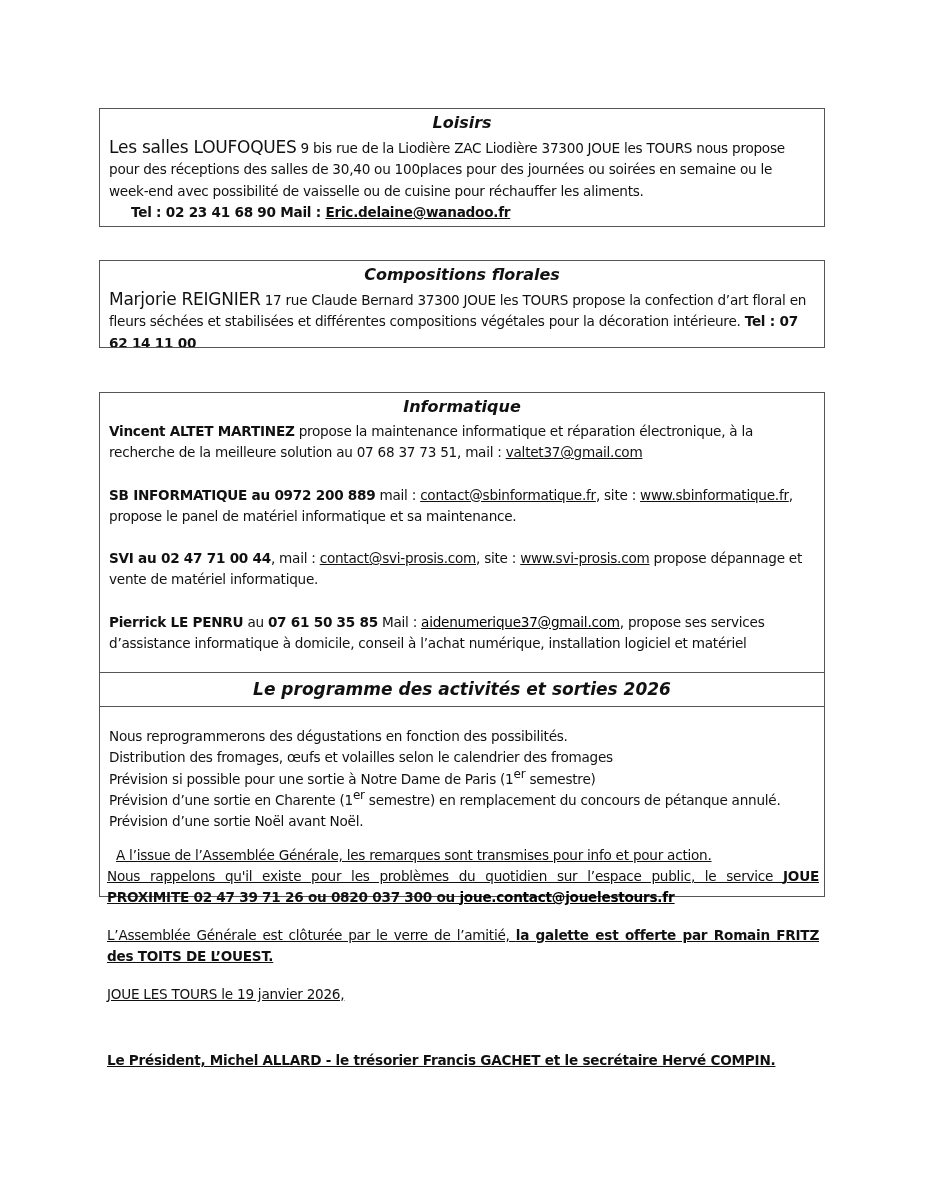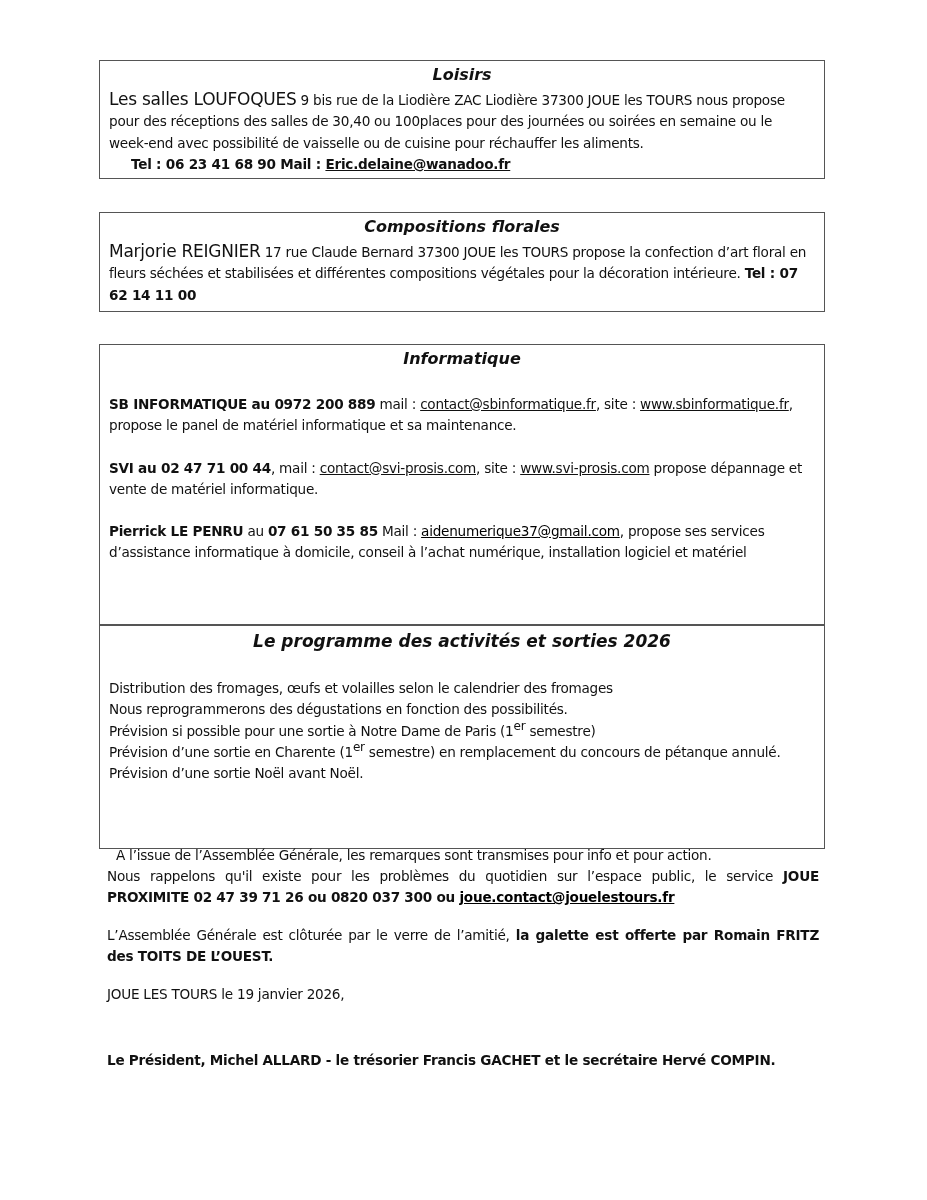--- a/index.html
+++ b/index.html
@@ -1,61 +1,62 @@
 <!DOCTYPE html>
 <html><head>
 <meta charset="utf-8">
 <style>
   html, body { margin:0; padding:0; background:#ffffff; }
   body { width:927px; height:1200px; position:relative; overflow:hidden;
          font-family:"DejaVu Sans", sans-serif; color:#111; }
   .box { position:absolute; left:99px; width:726px; border:1.5px solid #555;
-         box-sizing:border-box; padding:0 9px; overflow:hidden; }
+         box-sizing:border-box; padding:0 9px; overflow:hidden;margin-top:48px; }
   .box h2 { margin:0; text-align:center; font-style:italic; font-weight:bold;
             font-size:16px; line-height:28px; }
   .p { font-size:13.6px; line-height:21.3px; margin:0; letter-spacing:-0.25px; }
   .big { font-size:17px; font-weight:normal; }
   b { font-weight:bold; }
   .u { text-decoration:underline; }
   .link { color:#000000; text-decoration:underline; }
   .gap { height:21px; }
   sup { font-size:12px; vertical-align:super; line-height:0; }
   .free { position:absolute; left:107px; width:712px; font-size:13.6px;
-          line-height:21.3px; letter-spacing:-0.25px; margin:0; }
+          line-height:21.3px; letter-spacing:-0.25px; margin:0;text-decoration:underline; }
   .just { text-align:justify; }
 </style>
 </head>
 <body>
 
 <div class="box" style="top:60px;height:119px;">
   <h2>Loisirs</h2>
   <p class="p"><span class="big">Les salles LOUFOQUES</span><span> 9 bis rue de la Liodière ZAC Liodière 37300 JOUE les TOURS nous propose pour des réceptions des salles de 30,40 ou 100places pour des journées ou soirées en semaine ou le week-end avec possibilité de vaisselle ou de cuisine pour réchauffer les aliments.</span></p>
-  <p class="p" style="padding-left:22px;"><b>Tel : 06 23 41 68 90 Mail : </b><b class="u">Eric.delaine@wanadoo.fr</b></p>
+  <p class="p" style="padding-left:22px;"><b>Tel : 02 23 41 68 90 Mail : </b><b class="u">Eric.delaine@wanadoo.fr</b></p>
 </div>
 
-<div class="box" style="top:212px;height:100px;">
+<div class="box" style="top:212px;height:88px;">
   <h2>Compositions florales</h2>
   <p class="p"><span class="big">Marjorie REIGNIER</span><span> 17 rue Claude Bernard 37300 JOUE les TOURS propose la confection d’art floral en fleurs séchées et stabilisées et différentes compositions végétales pour la décoration intérieure. </span><b>Tel : 07 62 14 11 00</b></p>
 </div>
 
-<div class="box" style="top:344px;height:282px;">
+<div class="box" style="top:344px;height:315px;">
   <h2>Informatique</h2>
+  <p class="p"><b>Vincent ALTET MARTINEZ</b><span> propose la maintenance informatique et réparation électronique, à la recherche de la meilleure solution au 07 68 37 73 51, mail : </span><span class="u">valtet37@gmail.com</span></p>
   <div class="gap"></div>
   <p class="p"><b>SB INFORMATIQUE au 0972 200 889</b><span> mail : </span><span class="u">contact@sbinformatique.fr</span><span>, site : </span><span class="u">www.sbinformatique.fr</span><span>, propose le panel de matériel informatique et sa maintenance.</span></p>
   <div class="gap"></div>
   <p class="p"><b>SVI au 02 47 71 00 44</b><span>, mail : </span><span class="u">contact@svi-prosis.com</span><span>, site : </span><span class="u">www.svi-prosis.com</span><span> propose dépannage et vente de matériel informatique.</span></p>
   <div class="gap"></div>
   <p class="p"><b>Pierrick LE PENRU</b><span> au </span><b>07 61 50 35 85</b><span> Mail : </span><span class="link">aidenumerique37@gmail.com</span><span>, propose ses services d’assistance informatique à domicile, conseil à l’achat numérique, installation logiciel et matériel</span></p>
 </div>
 
 <div class="box" style="top:624px;height:225px;">
   <h2 style="font-size:17px;line-height:32px;">Le programme des activités et sorties 2026</h2>
   <div class="gap"></div>
+  <p class="p">Nous reprogrammerons des dégustations en fonction des possibilités.</p>
   <p class="p">Distribution des fromages, œufs et volailles selon le calendrier des fromages</p>
-  <p class="p">Nous reprogrammerons des dégustations en fonction des possibilités.</p>
   <p class="p"><span>Prévision si possible pour une sortie à Notre Dame de Paris (1</span><sup>er</sup><span> semestre)</span></p>
   <p class="p"><span>Prévision d’une sortie en Charente (1</span><sup>er</sup><span> semestre) en remplacement du concours de pétanque annulé.</span></p>
   <p class="p">Prévision d’une sortie Noël avant Noël.</p>
 </div>
 
 <p class="free" style="top:845px;padding-left:9px;width:703px;">A l’issue de l’Assemblée Générale, les remarques sont transmises pour info et pour action.</p>
 <p class="free just" style="top:866px;"><span>Nous rappelons qu'il existe pour les problèmes du quotidien sur l’espace public, le service </span><b>JOUE PROXIMITE 02 47 39 71 26 ou 0820 037 300 ou </b><b class="link">joue.contact@jouelestours.fr</b></p>
 <p class="free just" style="top:925px;"><span>L’Assemblée Générale est clôturée par le verre de l’amitié, </span><b>la galette est offerte par Romain FRITZ des TOITS DE L’OUEST.</b></p>
 <p class="free" style="top:984px;">JOUE LES TOURS le 19 janvier 2026,</p>
 <p class="free" style="top:1027px;margin-top:23px;"><b>Le Président, Michel ALLARD - le trésorier Francis GACHET et le secrétaire Hervé COMPIN.</b></p>

